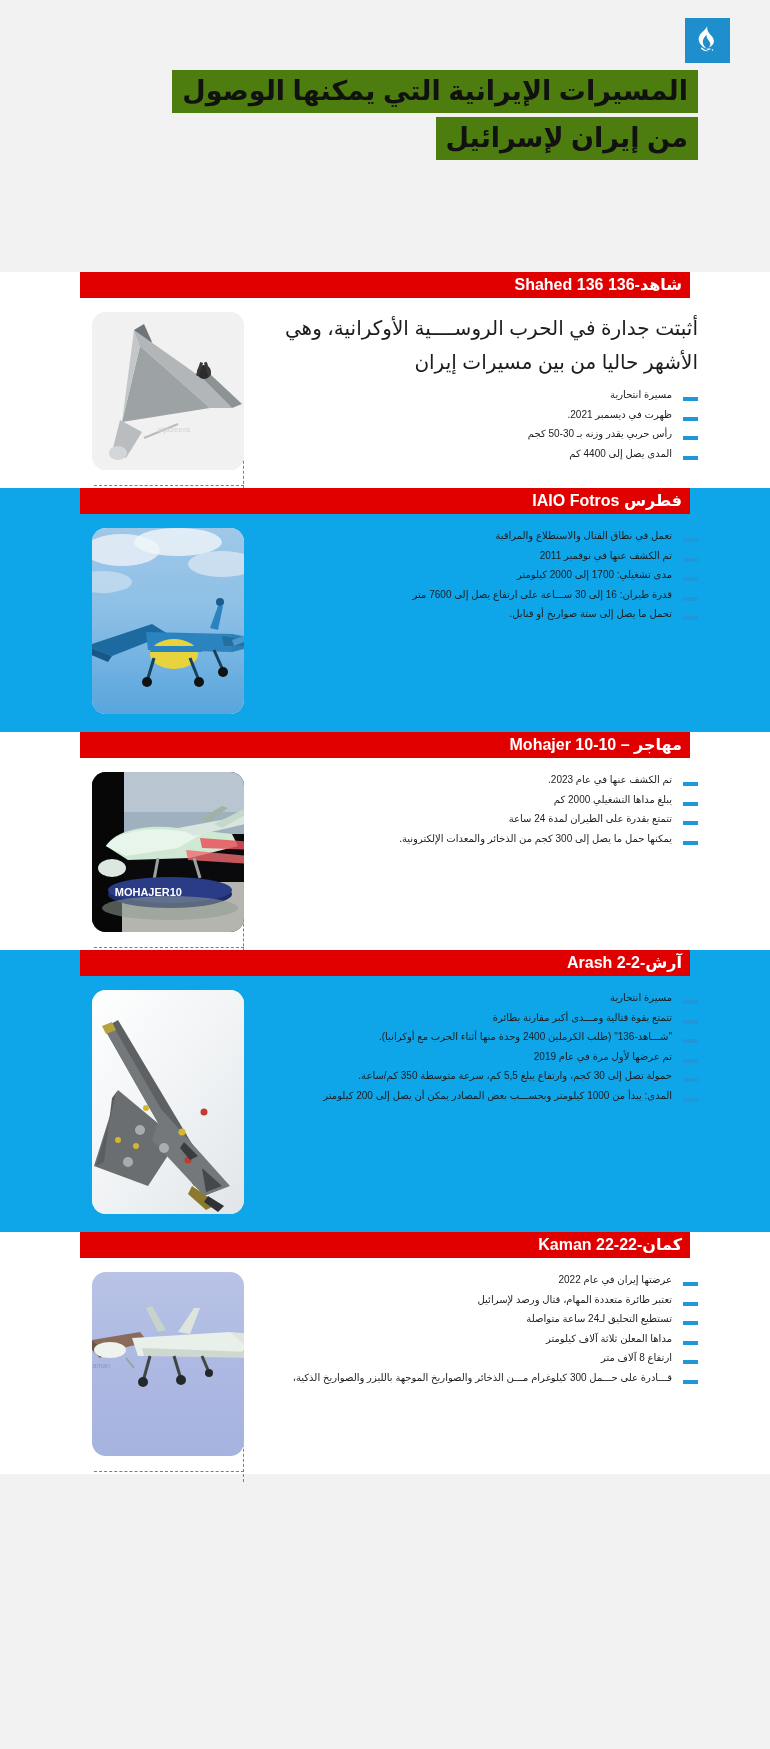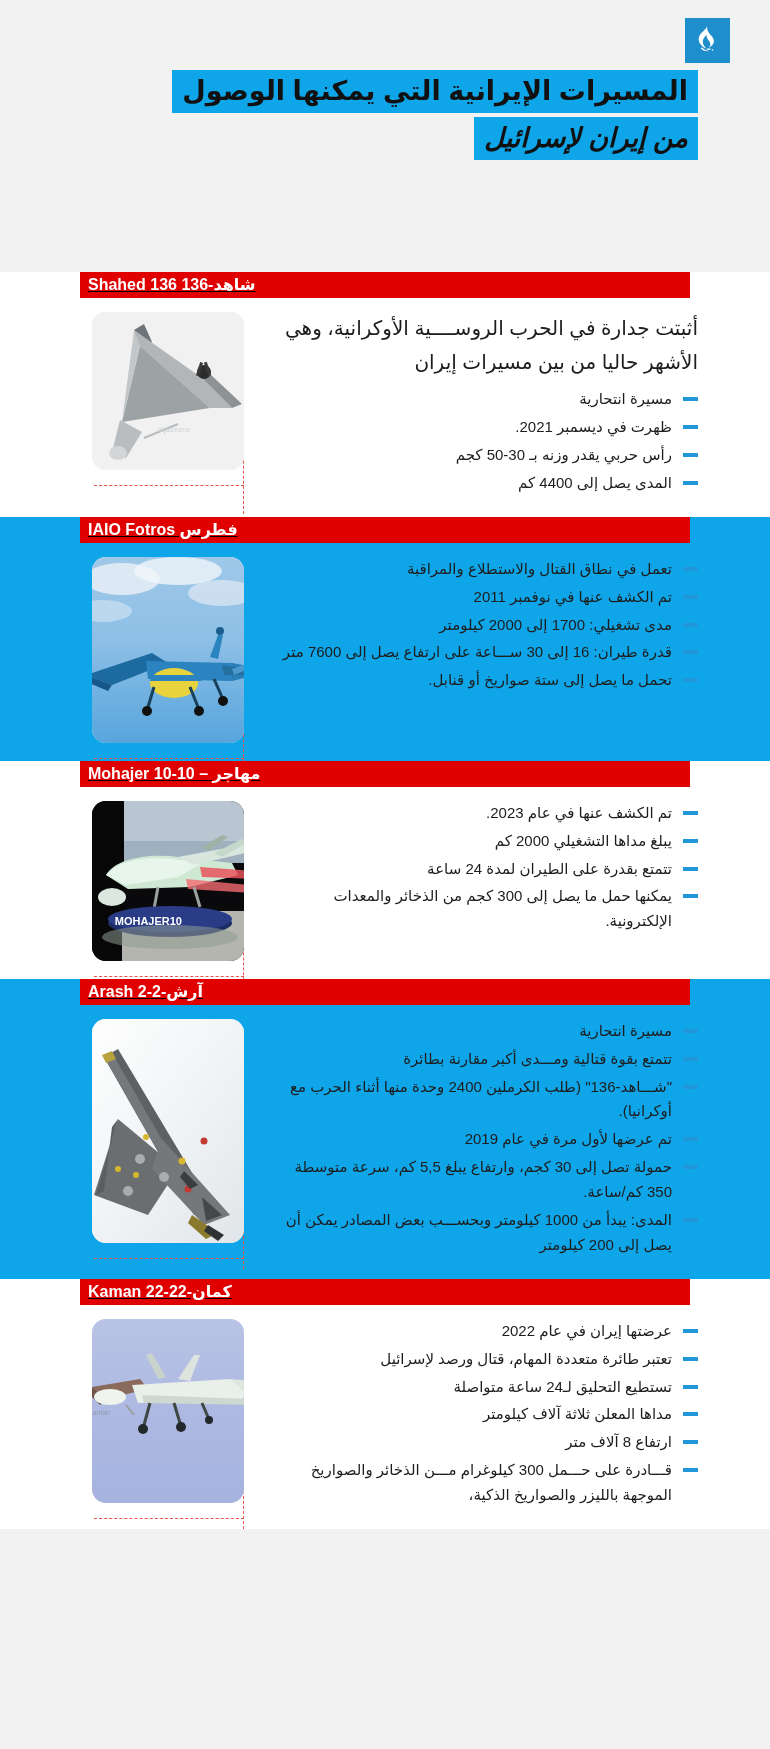--- a/index.html
+++ b/index.html
@@ -41,30 +41,30 @@
 
   .title-wrap {
     position: absolute;
     top: 70px;
     right: 72px;
     left: 72px;
     text-align: right;
   }
   .title-line {
     display: inline-block;
-    background: #0ea5e9;
+    background: #4d7c0f;
     color: #111111;
     font-size: 27px;
     font-weight: bold;
     line-height: 1.34;
     padding: 3px 10px 4px 10px;
     margin-bottom: 4px;
     white-space: nowrap;
   }
-  .title-line.second { margin-right: 0; font-style: italic; }
+  .title-line.second { margin-right: 0; }
 
   .intro {
     position: absolute;
     top: 170px;
     right: 72px;
     left: 72px;
     text-align: right;
     color: #2b2b2b;
     font-size: 15.5px;
     line-height: 1.75;
@@ -75,23 +75,22 @@
   .section.light { background: #ffffff; }
   .section.grey  { background: #0ea5e9; }
 
   .section-bar {
     position: relative;
     margin: 0 80px 0 80px;
     background: #e00000;
     height: 26px;
     display: flex;
     align-items: center;
-    justify-content: flex-end;
+    justify-content: flex-start;
     padding: 0 8px;
-    text-decoration: underline;
   }
   .section-bar .bar-title {
     color: #ffffff;
     font-size: 16px;
     font-weight: bold;
     letter-spacing: 0px;
     line-height: 26px;
     white-space: nowrap;
   }
 
@@ -113,21 +112,21 @@
     color: #1d1d1d;
     font-size: 20px;
     line-height: 1.68;
     margin-bottom: 8px;
   }
 
   ul.bullets { list-style: none; }
   ul.bullets li {
     position: relative;
     color: #1d1d1d;
-    font-size: 15px;
+    font-size: 10px;
     line-height: 1.66;
     padding-right: 26px;
     margin-bottom: 3px;
   }
   ul.bullets li .dash {
     position: absolute;
     right: 0;
     top: 10px;
     width: 15px;
     height: 4px;

